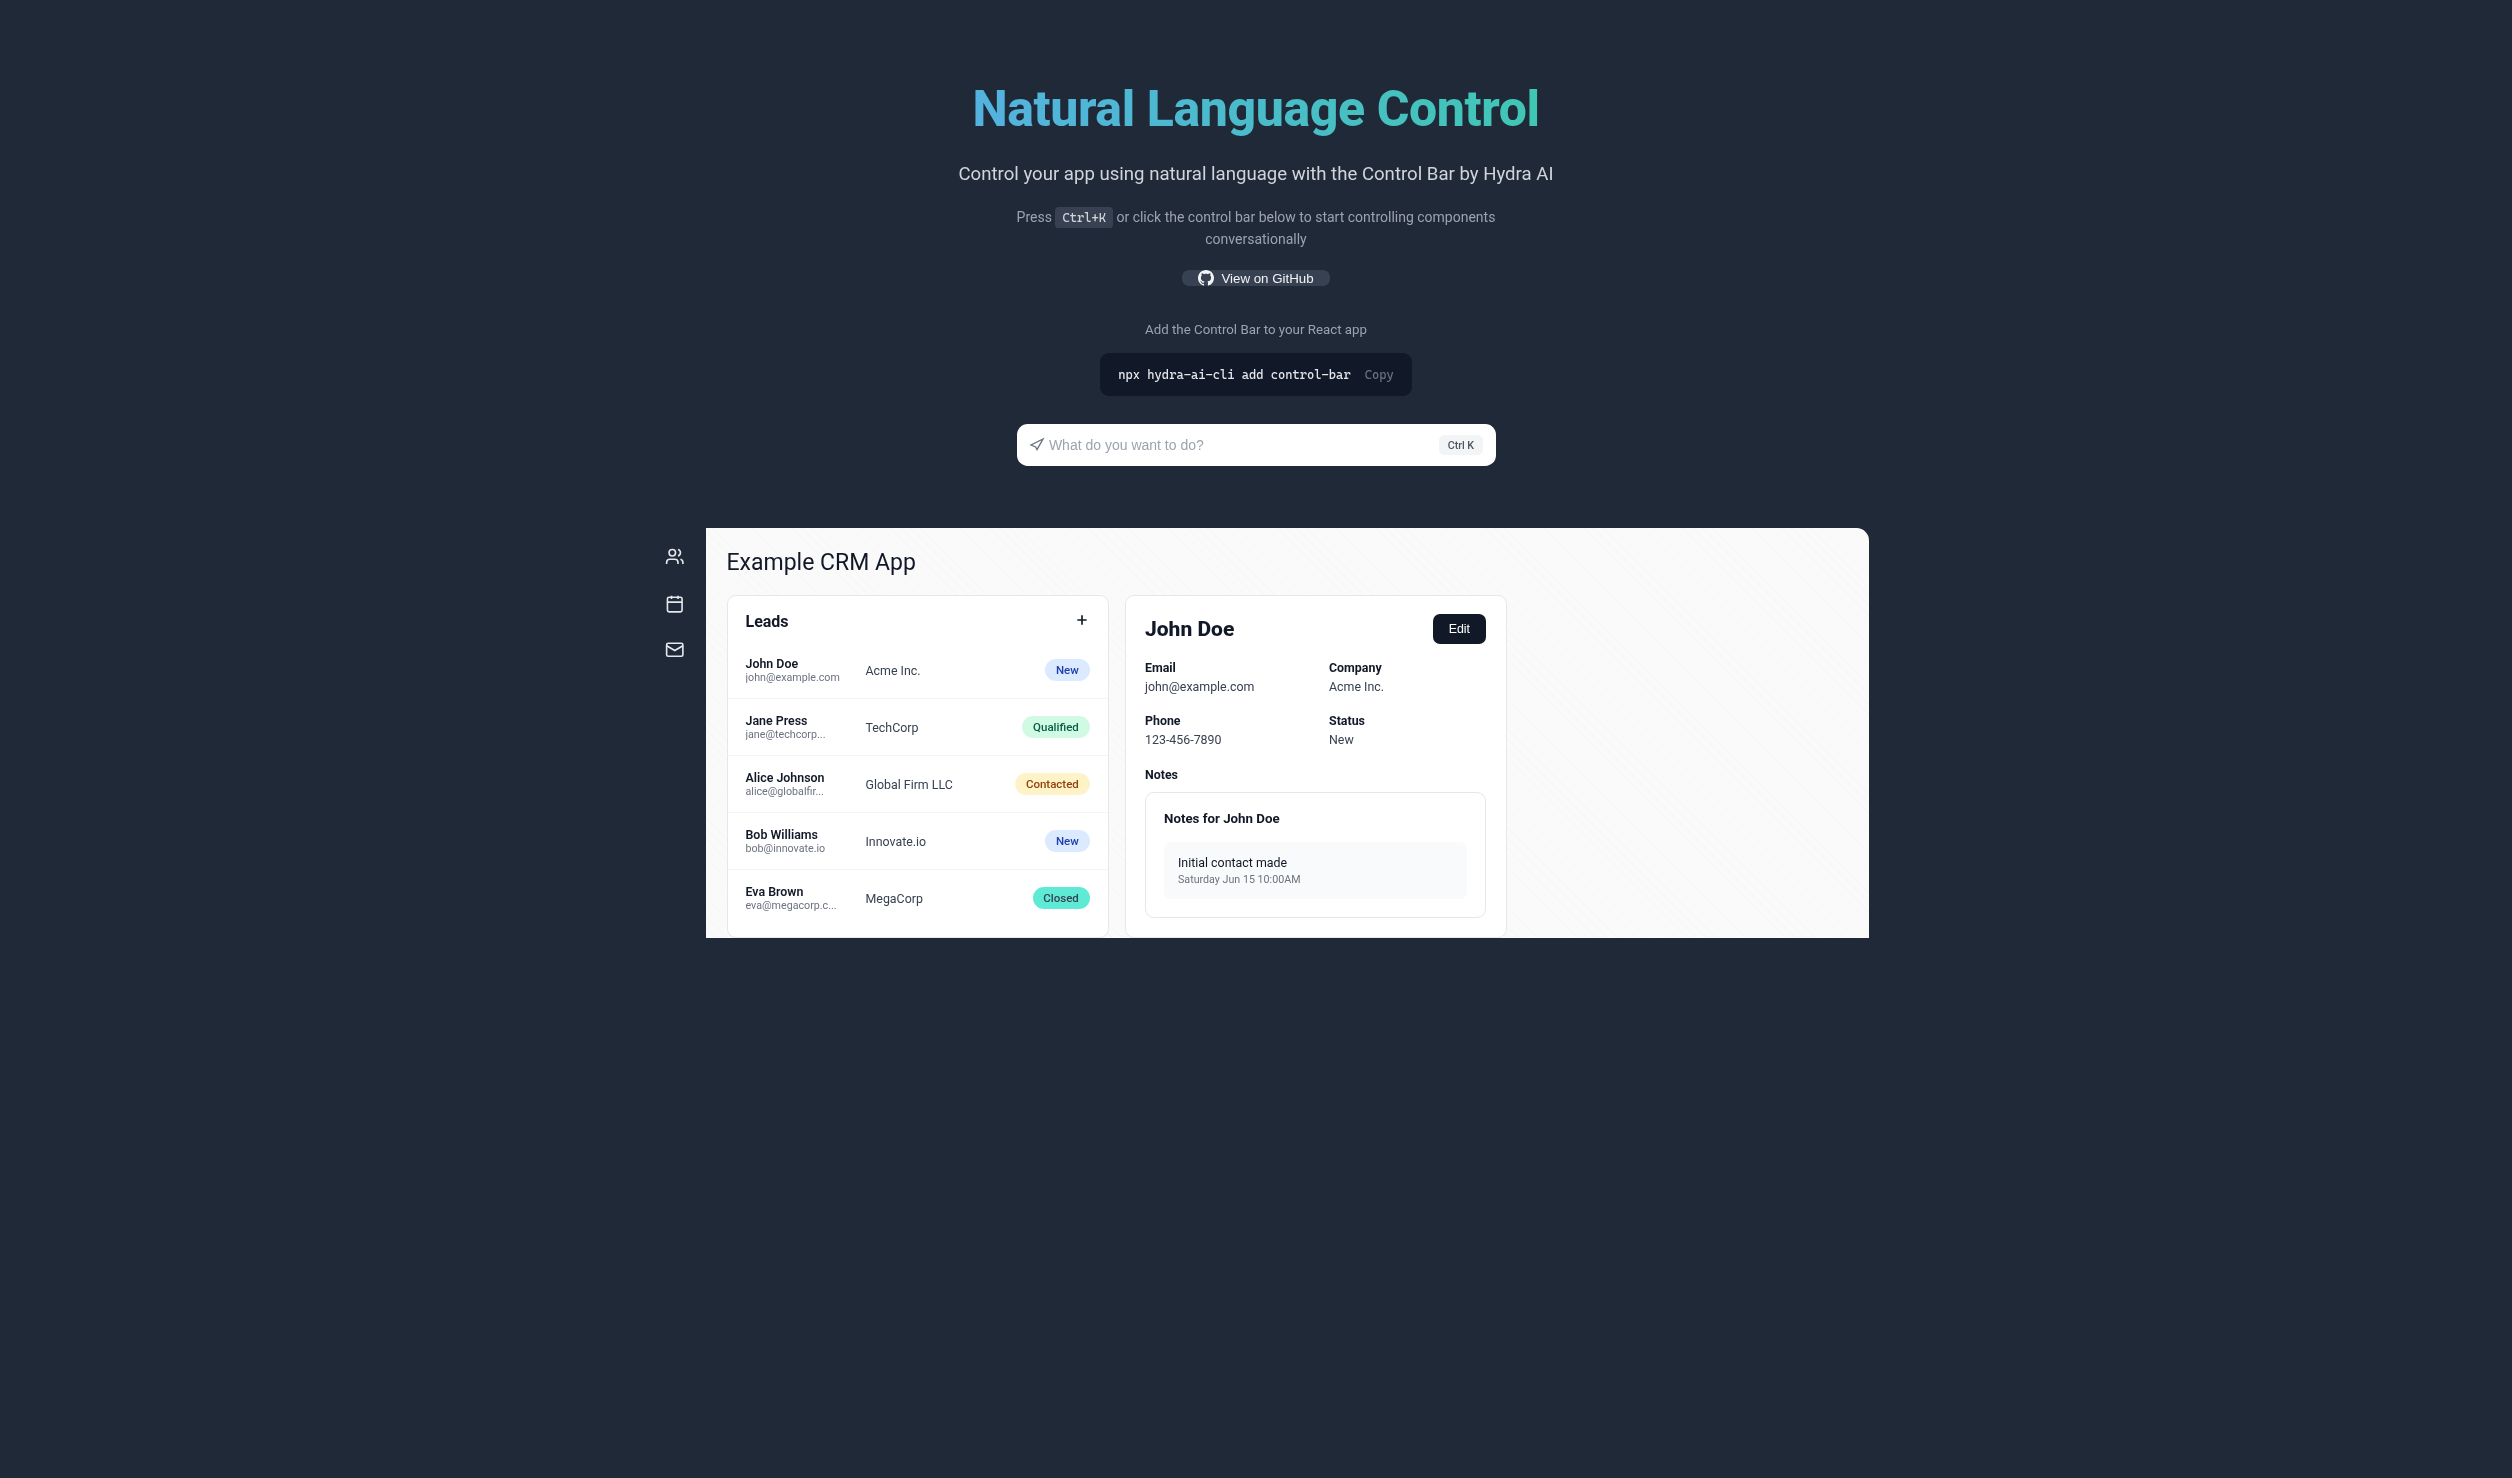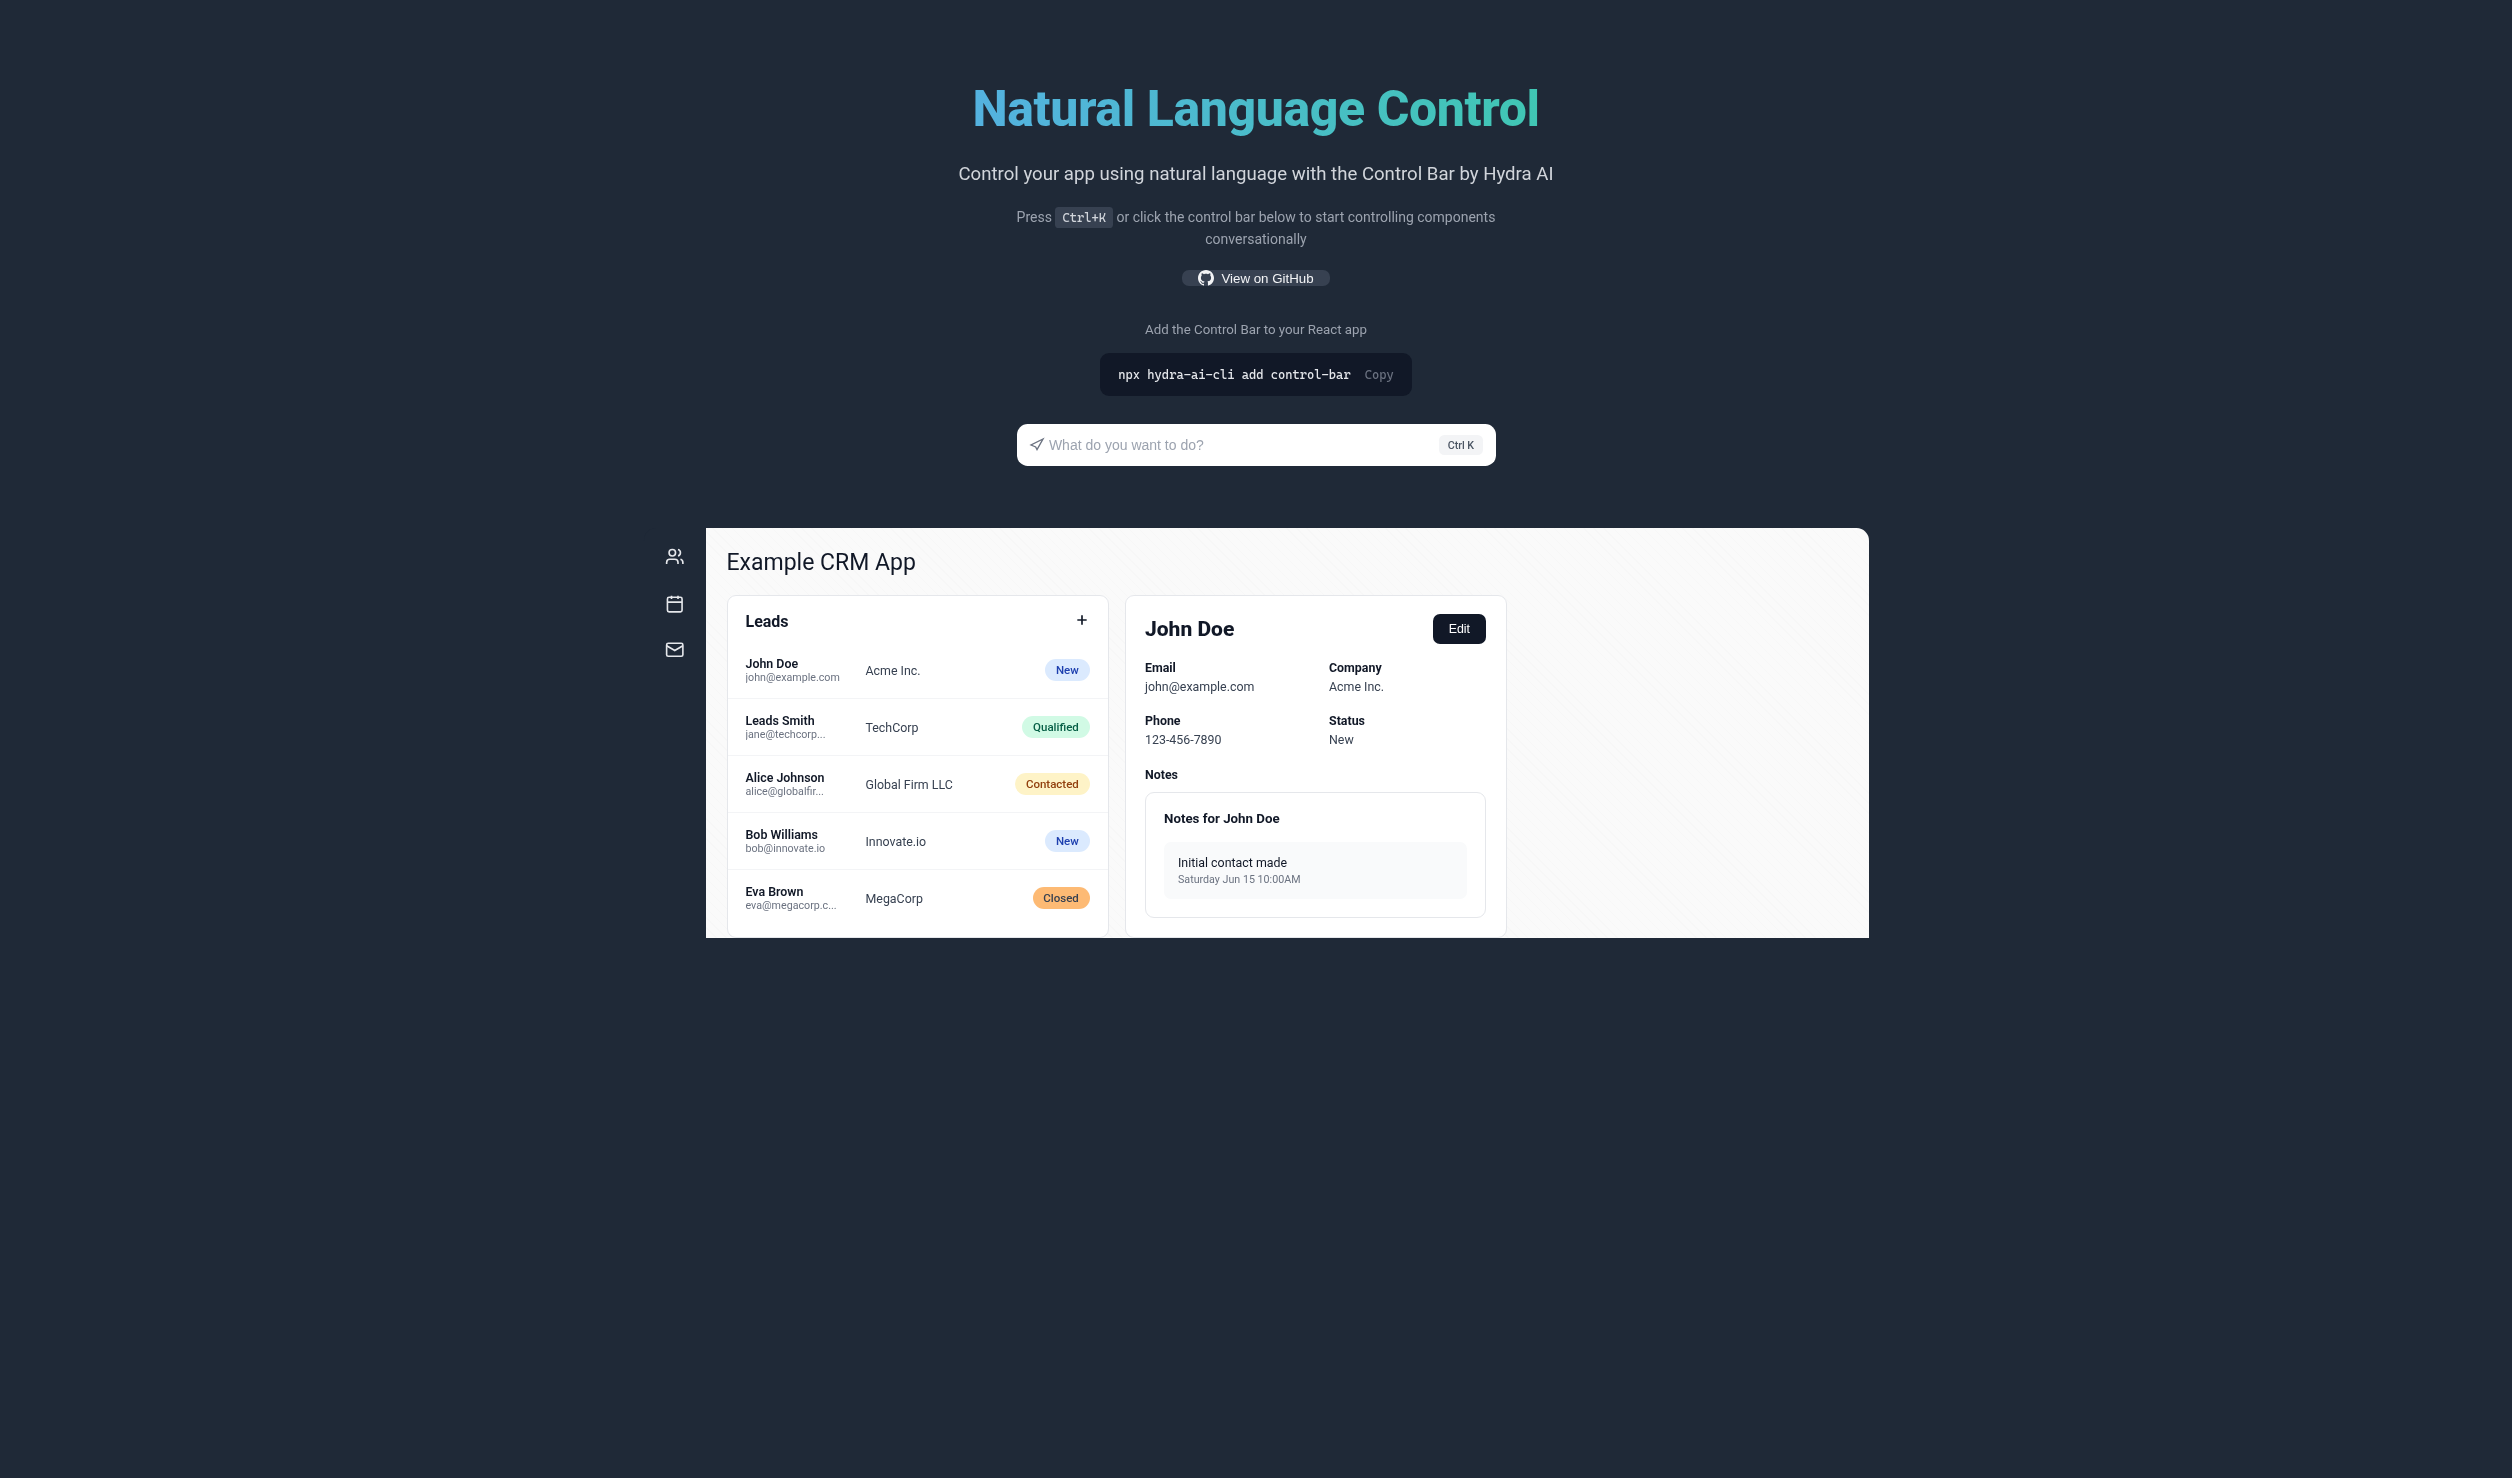--- a/index.html
+++ b/index.html
@@ -224,21 +224,21 @@
     }
     .status-badge {
       font-size: 11.5px;
       font-weight: 500;
       padding: 3.6px 10.7px;
       border-radius: 887px;
     }
     .status-new { background: #dbeafe; color: #1e40af; }
     .status-qualified { background: #d1fae5; color: #065f46; }
     .status-contacted { background: #fef3c7; color: #92400e; }
-    .status-closed { background: #fdba74; color: #374151; }
+    .status-closed { background: #5eead4; color: #374151; }
     .detail-header {
       display: flex;
       justify-content: space-between;
       align-items: center;
       padding: 18px 19.5px 16px;
     }
     .detail-name {
       font-size: 21px;
       font-weight: 800;
       color: #111827;
@@ -364,21 +364,21 @@
               <div class="lead-row">
                 <div class="lead-info">
                   <div class="lead-name">John Doe</div>
                   <div class="lead-email">john@example.com</div>
                 </div>
                 <div class="lead-company">Acme Inc.</div>
                 <span class="status-badge status-new">New</span>
               </div>
               <div class="lead-row">
                 <div class="lead-info">
-                  <div class="lead-name">Leads Smith</div>
+                  <div class="lead-name">Jane Press</div>
                   <div class="lead-email">jane@techcorp...</div>
                 </div>
                 <div class="lead-company">TechCorp</div>
                 <span class="status-badge status-qualified">Qualified</span>
               </div>
               <div class="lead-row">
                 <div class="lead-info">
                   <div class="lead-name">Alice Johnson</div>
                   <div class="lead-email">alice@globalfir...</div>
                 </div>

